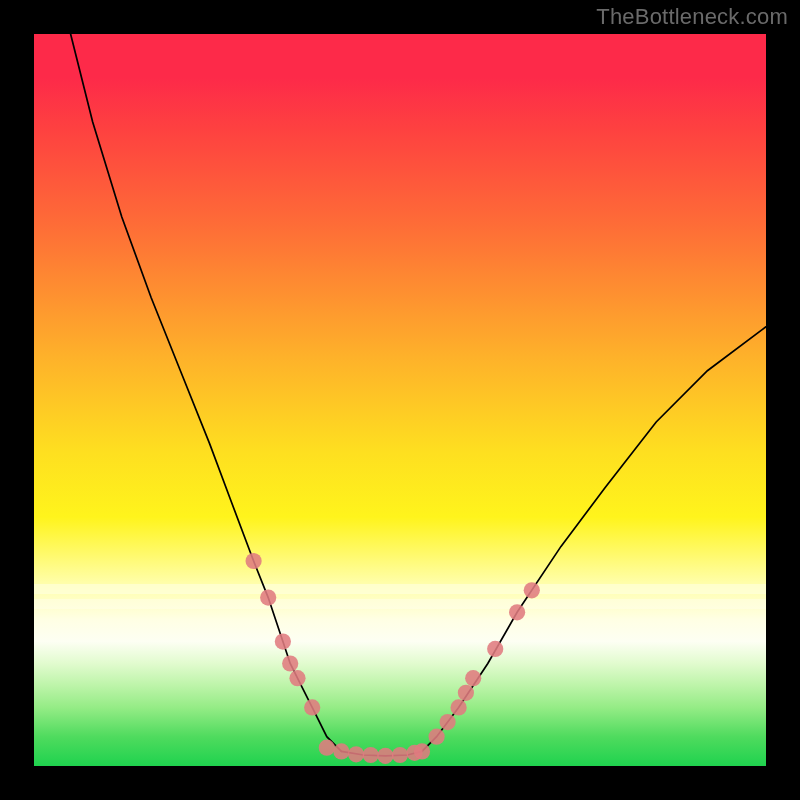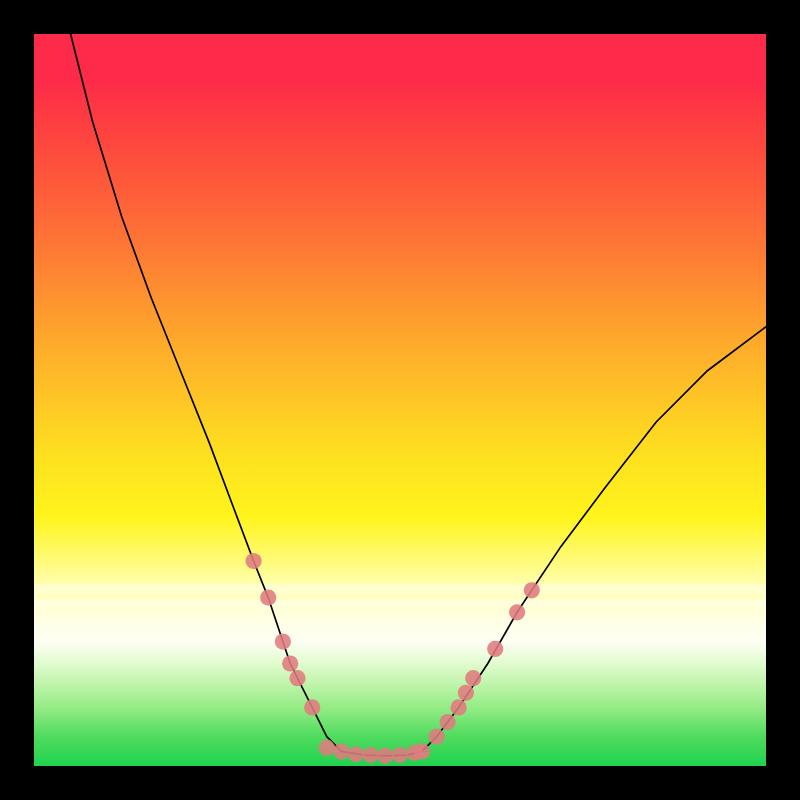--- a/index.html
+++ b/index.html
@@ -74,20 +74,21 @@
   }
   .dot {
     fill: #e07b7f;
     opacity: 0.88;
   }
 </style>
 </head>
 <body>
 
 <div class="outer">
+  <div class="watermark">TheBottleneck.com</div>
 
   <div class="plot-frame">
 
     <div class="band" style="top:75.2%; background:rgba(255,255,230,0.55);"></div>
     <div class="band" style="top:77.2%; background:rgba(255,255,240,0.45);"></div>
 
     <svg class="curve" viewBox="0 0 732 732">
       <path id="curve-left" class="curve-path" d="M36.6 0.0 L58.6 87.8 L87.8 183.0 L117.1 263.5 L146.4 336.7 L175.7 409.9 L197.6 468.5 L219.6 527.0 L234.2 563.6 L248.9 607.6 L256.2 629.5 L263.5 644.2 L278.2 673.4 L292.8 702.7 L307.4 717.4"></path>
       <path id="curve-floor" class="curve-path" d="M307.4 717.4 L329.4 721.0 L351.4 721.8 L373.3 721.0 L388.0 717.4"></path>
       <path id="curve-right" class="curve-path" d="M388.0 717.4 L402.6 702.7 L424.6 673.4 L453.8 629.5 L483.1 578.3 L527.0 512.4 L571.0 453.8 L622.2 388.0 L673.4 336.7 L732.0 292.8"></path>

